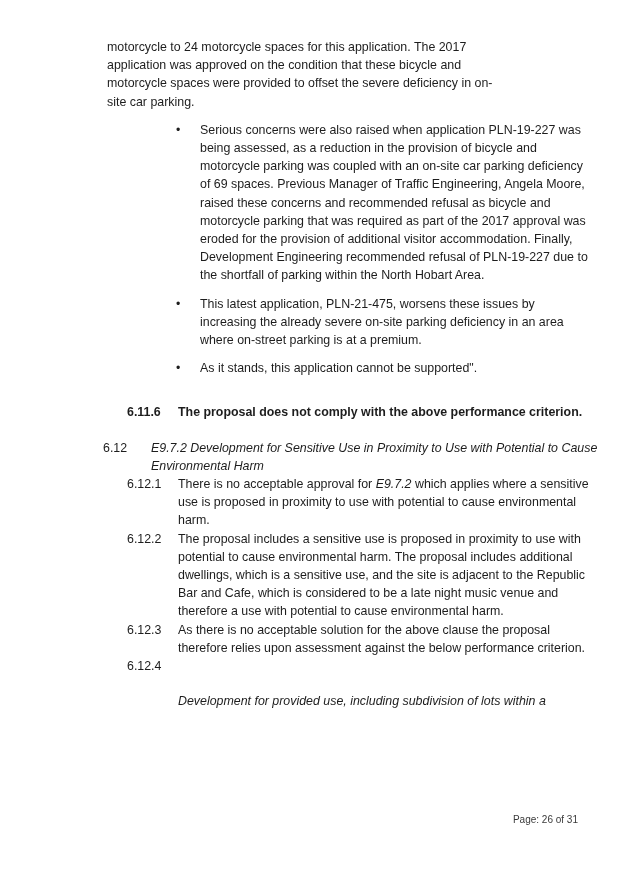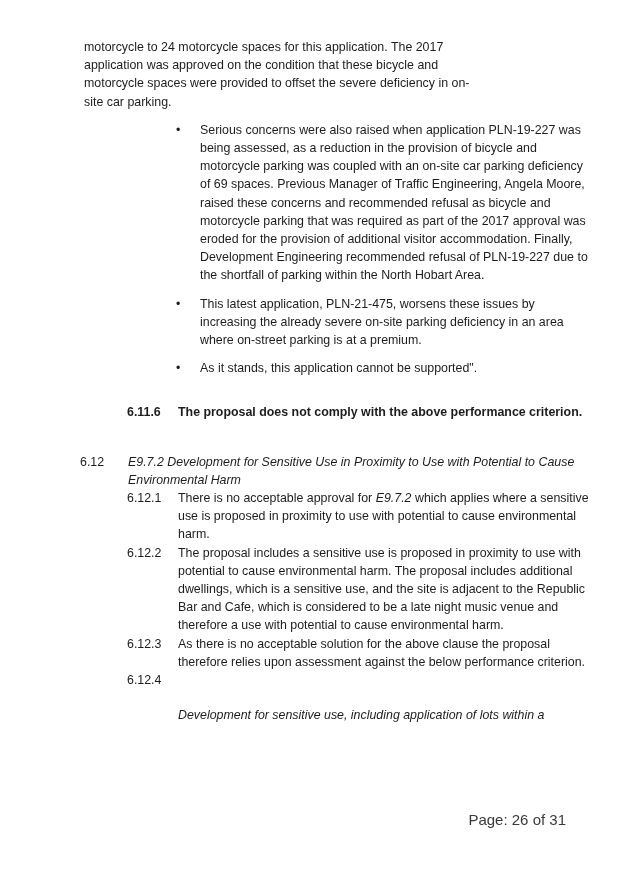--- a/index.html
+++ b/index.html
@@ -22,21 +22,21 @@
     position: absolute;
     top: 38px;
     left: 0;
     right: 0;
   }
   p { margin: 0; }
   .italic { font-style: italic; }
 
   
   .para-continuation {
-    margin-left: 84px;
+    margin-left: 107px;
     width: 386px;
   }
 
   
   .bullet-row {
     display: flex;
     margin-left: 176px;
     margin-top: 10px;
   }
   .bullet-marker {
@@ -58,21 +58,22 @@
     flex-shrink: 0;
   }
   .clause-text {
     width: 424px;
   }
 
   
   .section-row {
     display: flex;
     margin-left: 80px;
-    margin-top: 31px;
+    margin-top: 17px;
+    justify-content: center;
   }
   .section-num {
     width: 48px;
     flex-shrink: 0;
   }
   .section-heading {
     width: 448px;
     font-style: italic;
   }
 
@@ -80,22 +81,22 @@
   .quoted-provision {
     margin-left: 178px;
     margin-top: 17px;
     width: 430px;
     font-style: italic;
   }
 
   .page-footer {
     position: absolute;
     top: 814px;
-    right: 56px;
-    font-size: 15px;
+    right: 44px;
+    font-size: 10px;
     line-height: 12px;
     color: #3a3a3a;
   }
 </style>
 </head>
 <body>
 
 <div class="doc-page">
   <main class="doc-content">
 
@@ -138,18 +139,18 @@
 
     <div class="clause-row">
       <span class="clause-num">6.12.3</span>
       <p class="clause-text">As there is no acceptable solution for the above clause the proposal therefore relies upon assessment against the below performance criterion.</p>
     </div>
 
     <div class="clause-row">
       <span class="clause-num">6.12.4</span>
     </div>
 
-    <p class="quoted-provision">Development for sensitive use, including application of lots within a</p>
+    <p class="quoted-provision">Development for provided use, including subdivision of lots within a</p>
 
   </main>
 
   <div class="page-footer">Page: 26 of 31</div>
 </div>
 
 </body></html>

